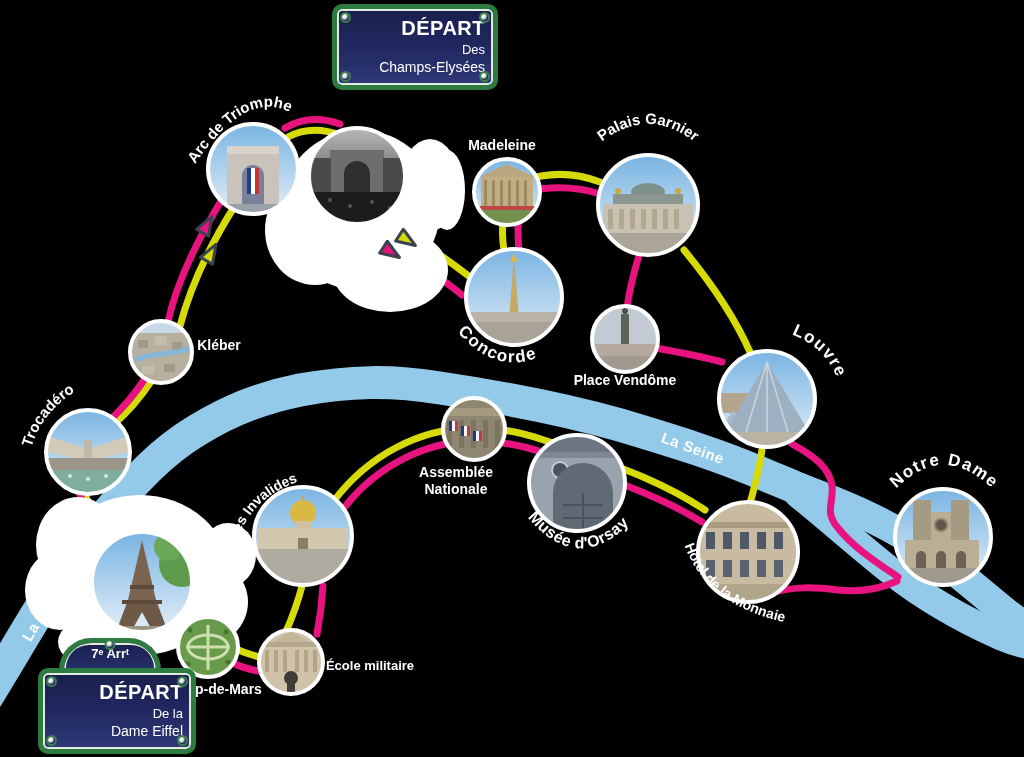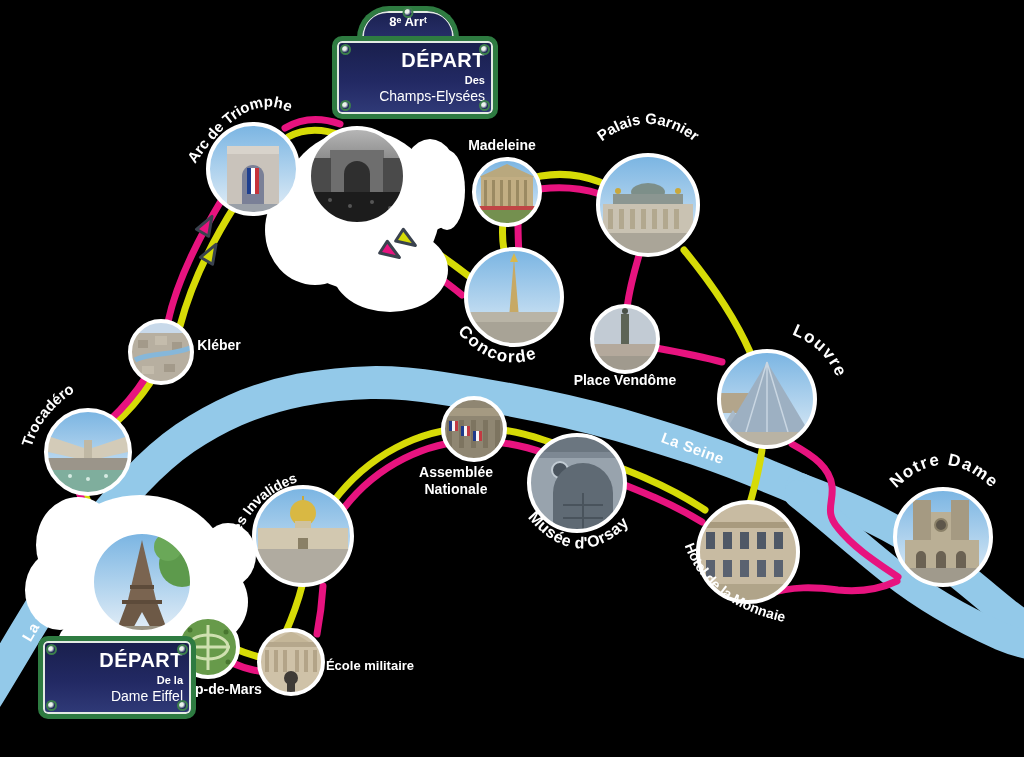--- a/index.html
+++ b/index.html
@@ -28,21 +28,21 @@
   .sign-arch{position:relative;min-width:64px;height:24px;padding:3px 14px 0;
     border:5px solid var(--sign-green);border-bottom:none;border-radius:60px 60px 0 0;
     background:linear-gradient(180deg,#1b2150,#262e68);
     box-shadow:inset 0 0 0 2px #e2ebe2;
     color:#fff;font-size:13px;font-weight:bold;text-align:center;}
   .sign-plate{position:relative;border:5px solid var(--sign-green);border-radius:10px;
     background:linear-gradient(180deg,#191f4c 0%,#222963 55%,#303a78 100%);
     box-shadow:inset 0 0 0 2px #e2ebe2;
     color:#fff;text-align:right;padding:8px 8px 10px;margin-top:-2px;margin-left:14px;}
   .sign-title{font-size:20px;font-weight:bold;letter-spacing:.5px;line-height:1.1;}
-  .sign-line1{font-size:11px;font-weight:bold;margin-top:3px;}
+  .sign-line1{font-size:13px;font-weight:normal;margin-top:3px;}
   .sign-line2{font-size:14px;font-weight:normal;margin-top:2px;}
   .screw{position:absolute;width:11px;height:11px;border-radius:50%;box-sizing:border-box;
     background:radial-gradient(circle at 35% 35%,#eaf3ea 0 28%,#222a5c 65%);
     border:2px solid #3c7f4c;}
   .screw.tl{left:3px;top:3px;} .screw.tr{right:3px;top:3px;}
   .screw.bl{left:3px;bottom:3px;} .screw.br{right:3px;bottom:3px;}
   .screw.arch-top{left:50%;top:-4px;transform:translateX(-50%);position:absolute;}
   .sign-champs{left:318px;top:6px;} .sign-champs .sign-plate{width:140px;}
   .sign-eiffel{left:24px;top:638px;} .sign-eiffel .sign-plate{width:132px;}
 </style>
@@ -475,36 +475,36 @@
     <text class="s14" x="456" y="494" text-anchor="middle">Nationale</text>
     <text class="s14" x="209" y="694" text-anchor="middle">Champ-de-Mars</text>
     <text class="s12" x="370" y="670" text-anchor="middle">École militaire</text>
 
     <text class="seinetxt" text-anchor="middle" transform="translate(691,453) rotate(20)">La Seine</text>
     <text class="seinetxt" text-anchor="middle" transform="translate(47,614) rotate(-60)">La Seine</text>
   </g>
 </svg>
 
 <div class="sign sign-champs">
-  <div class="sign-arch">
-    <span class="screw arch-top"></span>
-    <span>8ᵉ Arrᵗ</span>
-  </div>
   <div class="sign-plate">
     <span class="screw tl"></span>
     <span class="screw tr"></span>
     <span class="screw bl"></span>
     <span class="screw br"></span>
     <div class="sign-title">DÉPART</div>
     <div class="sign-line1">Des</div>
     <div class="sign-line2">Champs-Elysées</div>
   </div>
 </div>
 
 <div class="sign sign-eiffel">
+  <div class="sign-arch">
+    <span class="screw arch-top"></span>
+    <span>7ᵉ Arrᵗ</span>
+  </div>
   <div class="sign-plate">
     <span class="screw tl"></span>
     <span class="screw tr"></span>
     <span class="screw bl"></span>
     <span class="screw br"></span>
     <div class="sign-title">DÉPART</div>
     <div class="sign-line1">De la</div>
     <div class="sign-line2">Dame Eiffel</div>
   </div>
 </div>

